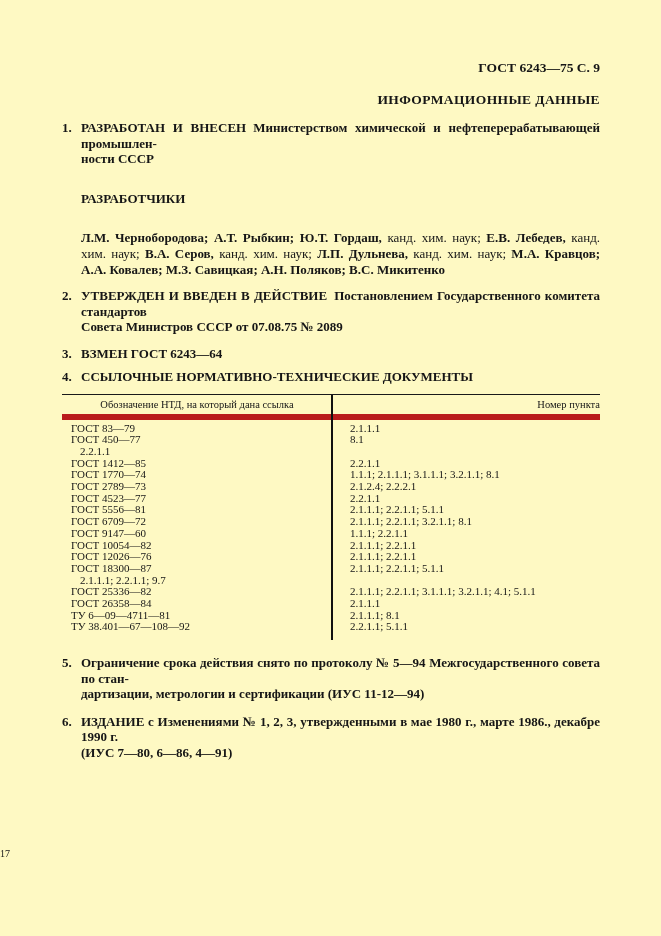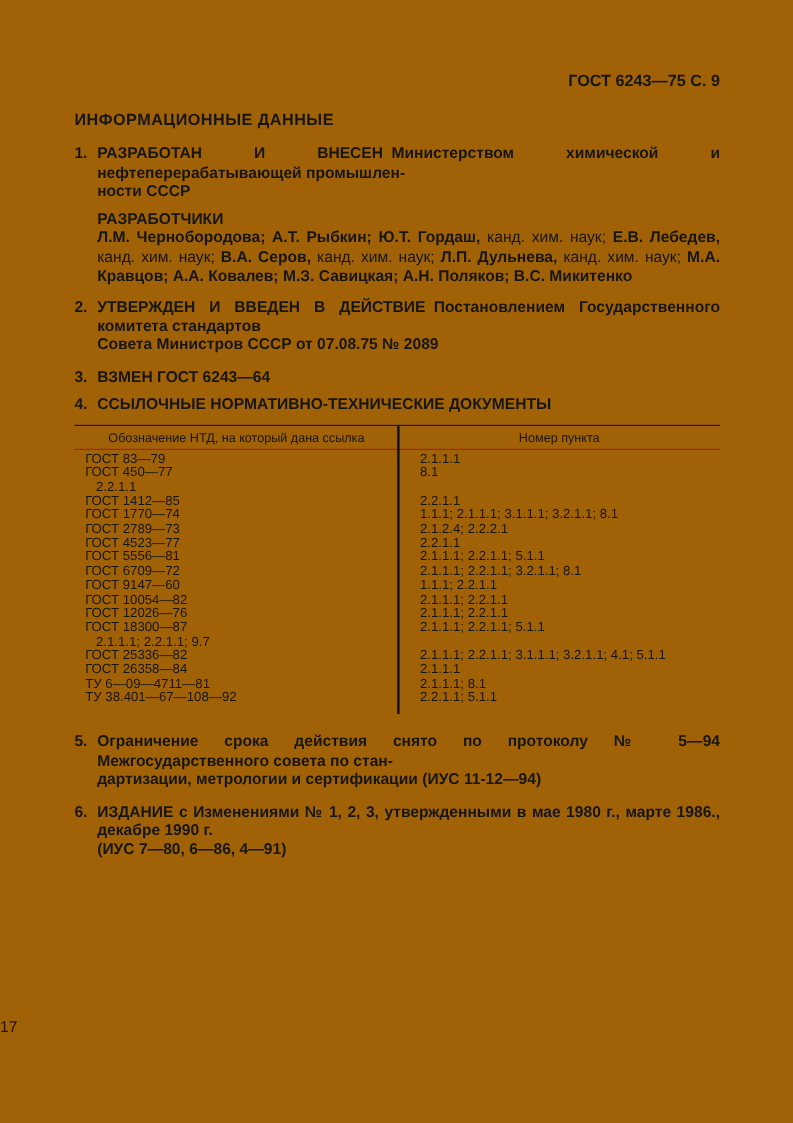--- a/index.html
+++ b/index.html
@@ -1,94 +1,94 @@
 <!DOCTYPE html>
 <html><head>
 <meta charset="utf-8">
 <style>
   html,body { margin:0; padding:0; background:#e8e8e8; }
   .page {
     position:relative;
     width:661px; height:936px;
     margin:0 auto;
-    background:#a16207;
+    background:#fef9c3;
     color:#161616;
-    font-family:Liberation Sans, sans-serif;
+    font-family:Liberation Serif, serif;
     overflow:hidden;
   }
   .content {
     position:absolute; left:62px; top:0; width:538px;
   }
   .doc-header {
     padding-top:60px;
     text-align:right;
     font-weight:bold;
     font-size:13.5px; line-height:15px;
   }
   .doc-title {
     margin-top:17px;
-    text-align:left;
+    text-align:right;
     font-weight:bold;
     font-size:13.5px; line-height:15px;
     letter-spacing:0.4px;
   }
   .item {
     display:flex;
     font-weight:bold;
     font-size:13px; line-height:15.5px;
   }
   .item .num { flex:none; width:19px; }
   .item .itext { flex:1; text-align:justify; }
   .m1 { margin-top:13px; }
   .head-gap { margin-right:7px; }
   .sub-heading {
-    margin-left:19px; margin-top:8px;
+    margin-left:19px; margin-top:24px;
     font-weight:bold;
     font-size:13px; line-height:15.5px;
   }
   .dev-par {
-    margin-left:19px; margin-top:0;
+    margin-left:19px; margin-top:24px;
     font-size:13px; line-height:16px;
     text-align:justify;
     font-weight:normal;
   }
   .dev-par .b { font-weight:bold; }
   .m2 { margin-top:10px; }
   .m3 { margin-top:11px; }
   .m4 { margin-top:8px; }
 
   .ref-table {
     position:relative;
     margin-top:9px;
     width:538px;
     border-top:1.5px solid #1a1a1a;
   }
   .thead {
     display:flex;
-    border-bottom:1px solid #b91c1c;
+    border-bottom:6px solid #b91c1c;
     font-size:10.5px; line-height:12px;
     padding:4px 0 3px 0;
   }
   .th { text-align:center; }
   .th-ntd { width:270px; }
-  .th-punkt { flex:1; }
+  .th-punkt { flex:1;text-align:right; }
   .tbody { padding:3px 0 7px 0; font-size:11px; line-height:11.7px; }
   .trow { display:flex; }
   .td-ntd { width:270px; box-sizing:border-box; padding-left:9px; }
   .td-punkt { flex:1; box-sizing:border-box; padding-left:18px; }
   .col-divider {
     position:absolute; left:269px; top:0; bottom:0;
     width:2px; background:#111;
   }
   .m5 { margin-top:15px; }
   .m6 { margin-top:12px; }
   .page-number {
     position:absolute; top:848px; left:0; width:527px;
     text-align:left;
-    font-size:13px;
+    font-size:10px;
   }
 </style>
 </head>
 <body>
 
 <div class="page">
   <div class="content">
 
     <div class="doc-header">ГОСТ 6243—75 С. 9</div>
 

